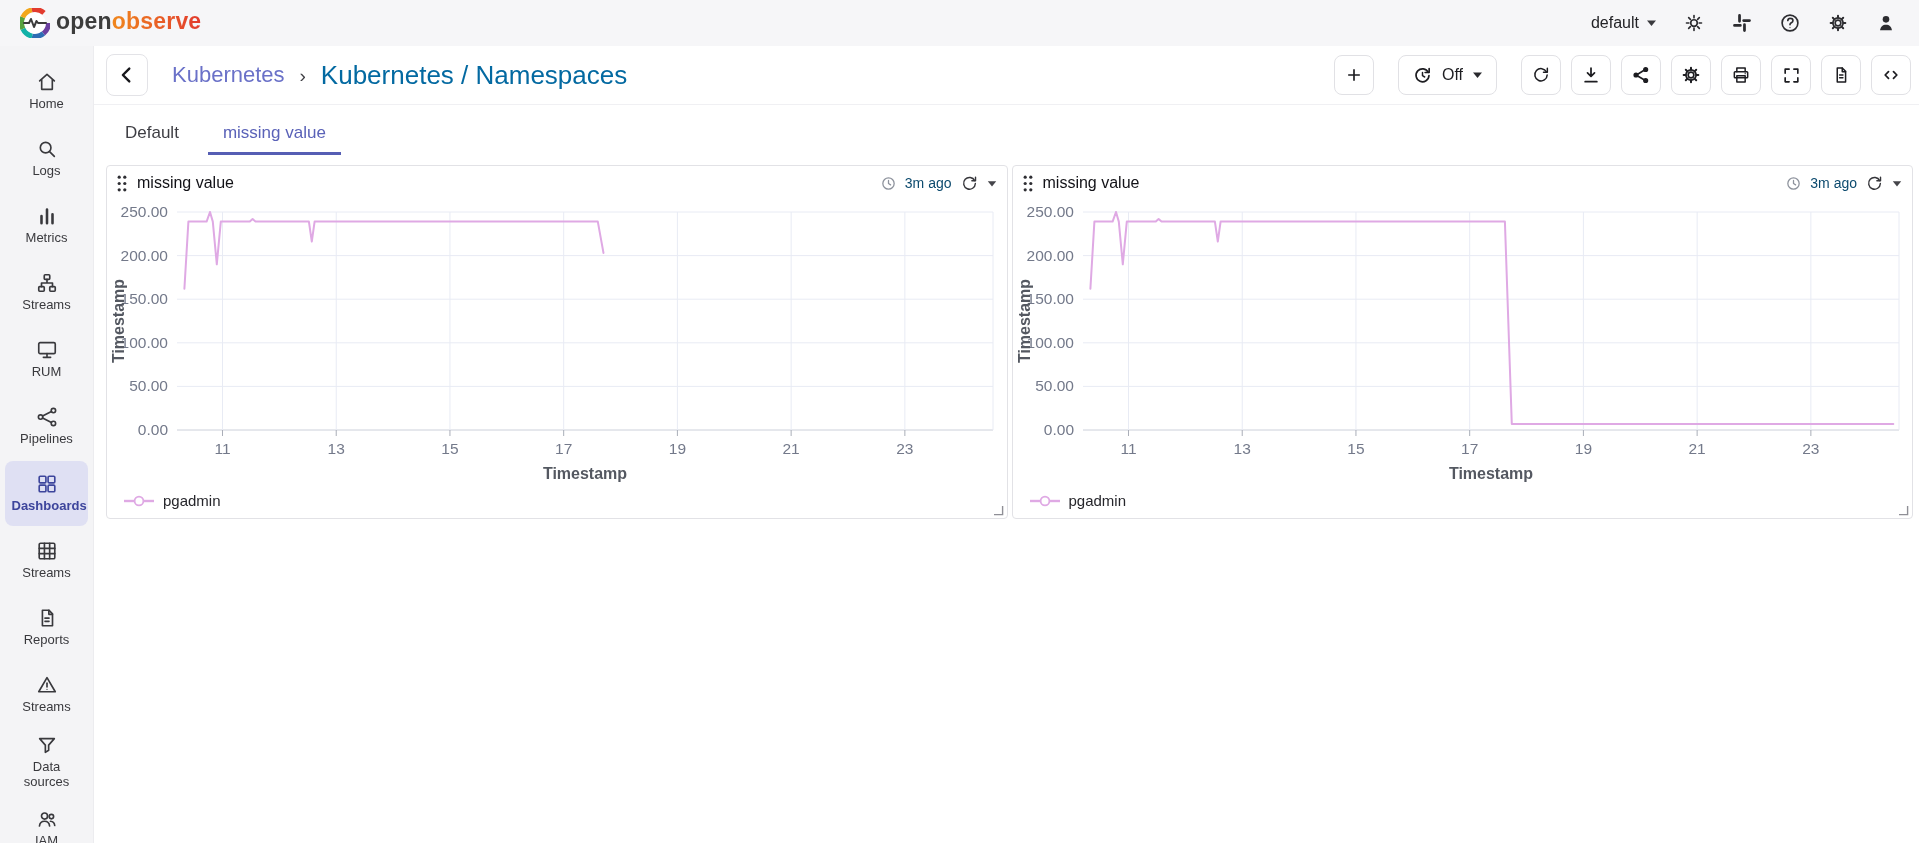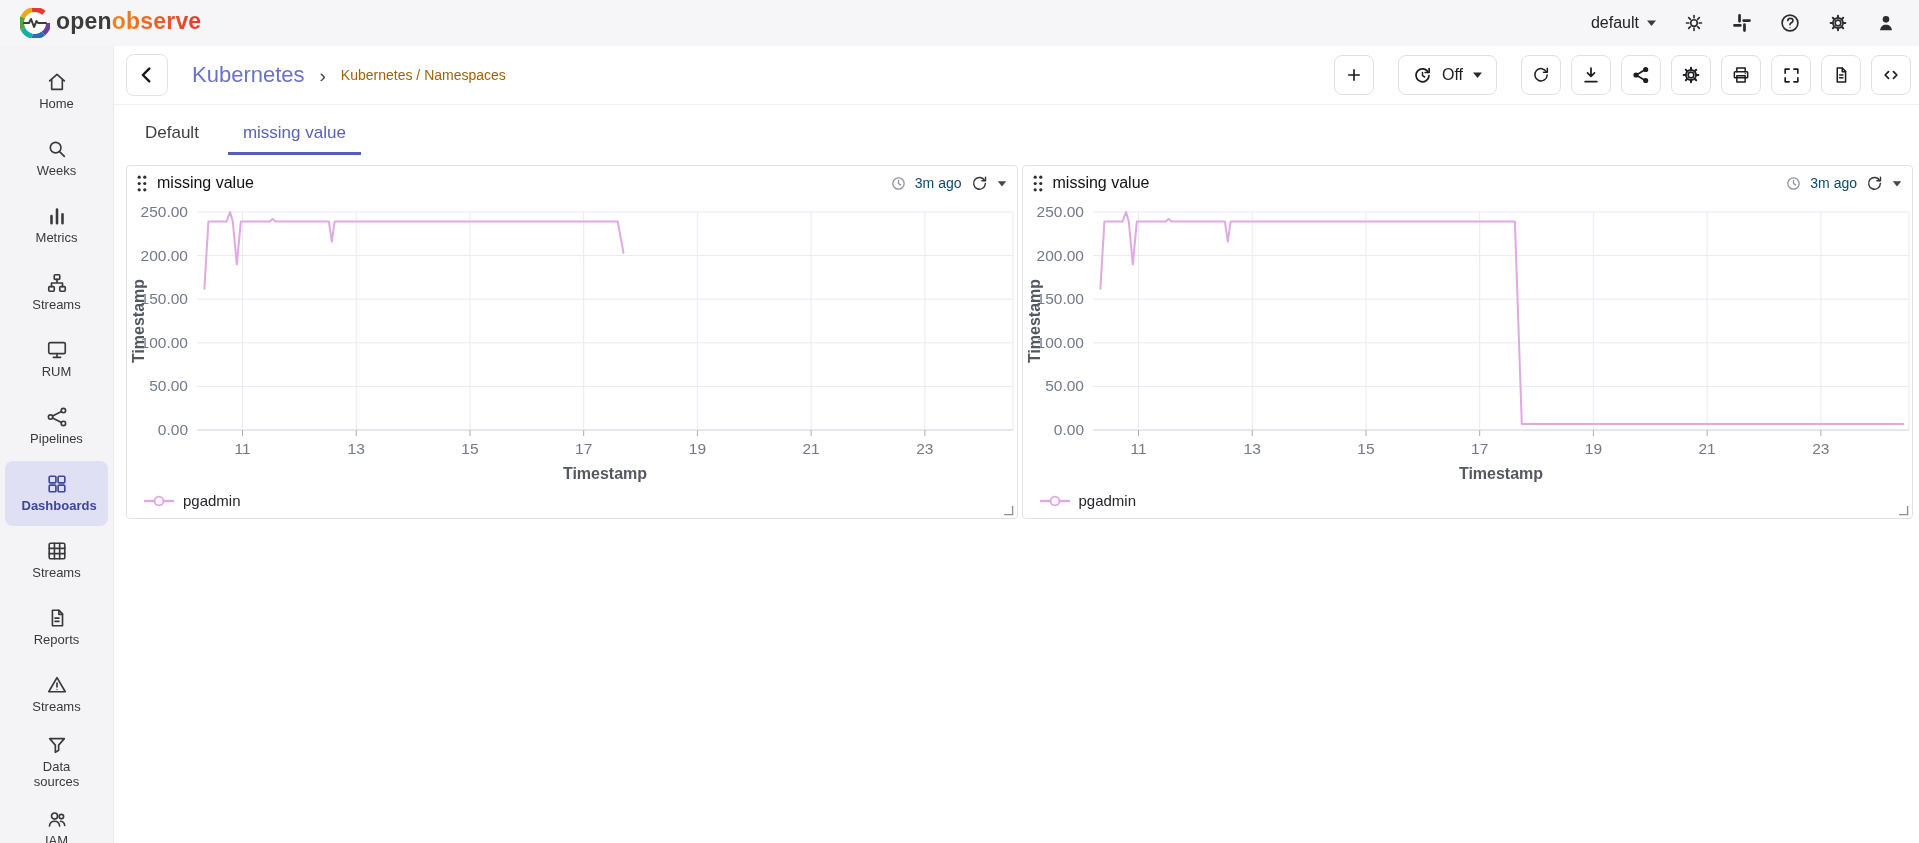--- a/index.html
+++ b/index.html
@@ -12,31 +12,31 @@
   
   .topbar{height:46px;background:#f6f6f8;display:flex;align-items:center;justify-content:space-between;padding:0 20px 0 20px;box-sizing:border-box;}
   .logo{display:flex;align-items:flex-start;gap:6px;cursor:pointer;}
   .logo-text{font-size:23px;font-weight:700;letter-spacing:.2px;color:#3c3c3c;}
   .logo-text .obs{background:linear-gradient(90deg,#f0871d,#e23b2e);-webkit-background-clip:text;background-clip:text;color:#e8581f;-webkit-text-fill-color:transparent;}
   .topbar-right{display:flex;align-items:center;gap:24px;}
   .org-select{display:flex;align-items:center;gap:7px;font-size:16px;color:#232327;cursor:pointer;}
   .tb-acticon{width:26px;height:26px;display:flex;align-items:center;justify-content:center;color:#2c2c30;cursor:pointer;}
   
   .app{display:flex;height:797px;}
-  .sidebar{width:114px;background:#f4f4f6;border-right:1px solid #ececef;display:flex;flex-direction:column;padding-top:12px;box-sizing:border-box;flex:none;}
+  .sidebar{width:94px;background:#f4f4f6;border-right:1px solid #ececef;display:flex;flex-direction:column;padding-top:12px;box-sizing:border-box;flex:none;}
   .side-item{min-height:61px;display:flex;flex-direction:column;align-items:center;justify-content:center;gap:4px;color:#39393d;font-size:13px;margin:1px 5px;border-radius:8px;cursor:pointer;text-align:center;line-height:1.12;padding:2px 0;}
   .side-item .lbl{max-width:70px;}
   .side-item.active{background:#dfe0f3;color:#3d459c;font-weight:700;}
   .main{flex:1;display:flex;flex-direction:column;background:#fff;min-width:0;}
   
   .crumb-row{height:58px;display:flex;align-items:center;padding:0 8px 0 12px;border-bottom:1px solid #f0f0f3;flex:none;}
   .back-btn{width:42px;height:42px;border:1px solid #e3e3e7;border-radius:8px;background:#fff;display:flex;align-items:center;justify-content:center;cursor:pointer;color:#17171b;flex:none;}
   .crumb-link{color:#6a71c8;font-size:22px;margin-left:24px;cursor:pointer;}
   .crumb-sep{color:#3f3f44;font-size:19px;margin:0 15px;padding-top:2px;}
-  .crumb-cur{color:#a16207;font-size:14px;white-space:nowrap;}
+  .crumb-cur{color:#0369a1;font-size:26px;white-space:nowrap;}
   .toolbar{margin-left:auto;display:flex;align-items:center;gap:10px;}
   .tb-btn{height:40px;min-width:40px;border:1px solid #e1e1e5;border-radius:8px;background:#fff;display:flex;align-items:center;justify-content:center;cursor:pointer;color:#1d1d21;box-sizing:border-box;}
   .time-btn{background:#dcddf3;border:none;padding:0 13px;gap:9px;font-size:16px;color:#131317;}
   .off-btn{padding:0 13px;gap:9px;font-size:16px;text-align:right;}
   .grp-gap{width:4px;}
   
   .tabs-row{display:flex;gap:14px;padding:14px 0 0 16px;flex:none;}
   .tab{padding:4px 15px 9px;font-size:17px;color:#3e3e44;border-bottom:3px solid transparent;cursor:pointer;}
   .tab.active{color:#5a62b8;border-bottom-color:#565eb4;}
   
@@ -134,21 +134,21 @@
         </span>
         <div class="lbl">Home</div>
       </div>
       <div class="side-item">
         <span style="display: inline-flex;">
           <svg width="22" height="22" viewBox="0 0 24 24" fill="none" stroke="currentColor" stroke-width="1.8" stroke-linecap="round" stroke-linejoin="round">
             <circle cx="10.5" cy="10.5" r="5.8"></circle>
             <path d="M14.8 14.8 20 20"></path>
           </svg>
         </span>
-        <div class="lbl">Weeks</div>
+        <div class="lbl">Logs</div>
       </div>
       <div class="side-item">
         <span style="display: inline-flex;">
           <svg width="22" height="22" viewBox="0 0 24 24" fill="none" stroke="currentColor" stroke-width="1.8" stroke-linecap="round" stroke-linejoin="round">
             <path d="M6 20v-8M12 20V5M18 20v-10" stroke-width="2.8"></path>
           </svg>
         </span>
         <div class="lbl">Metrics</div>
       </div>
       <div class="side-item">

